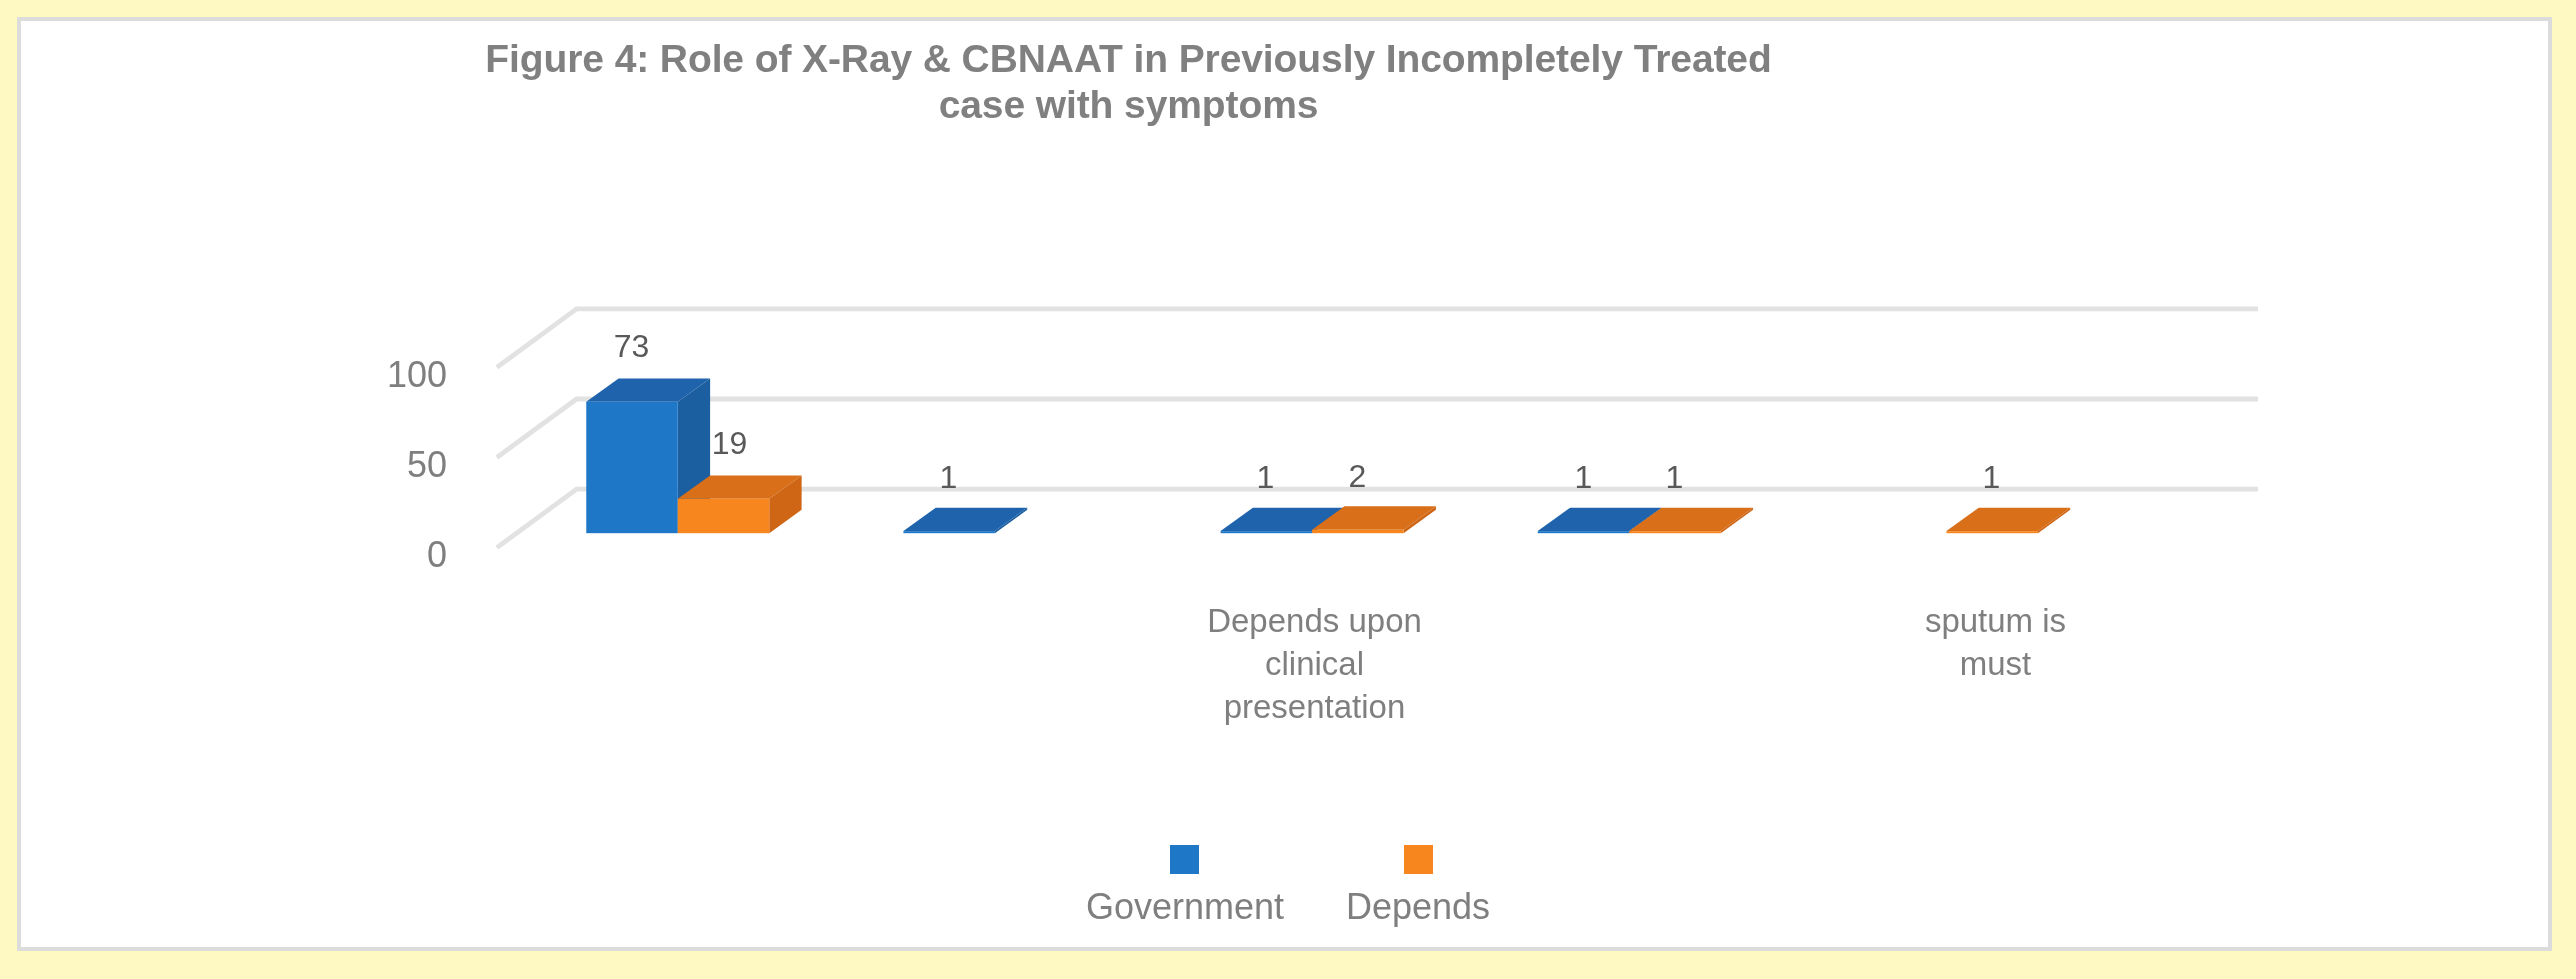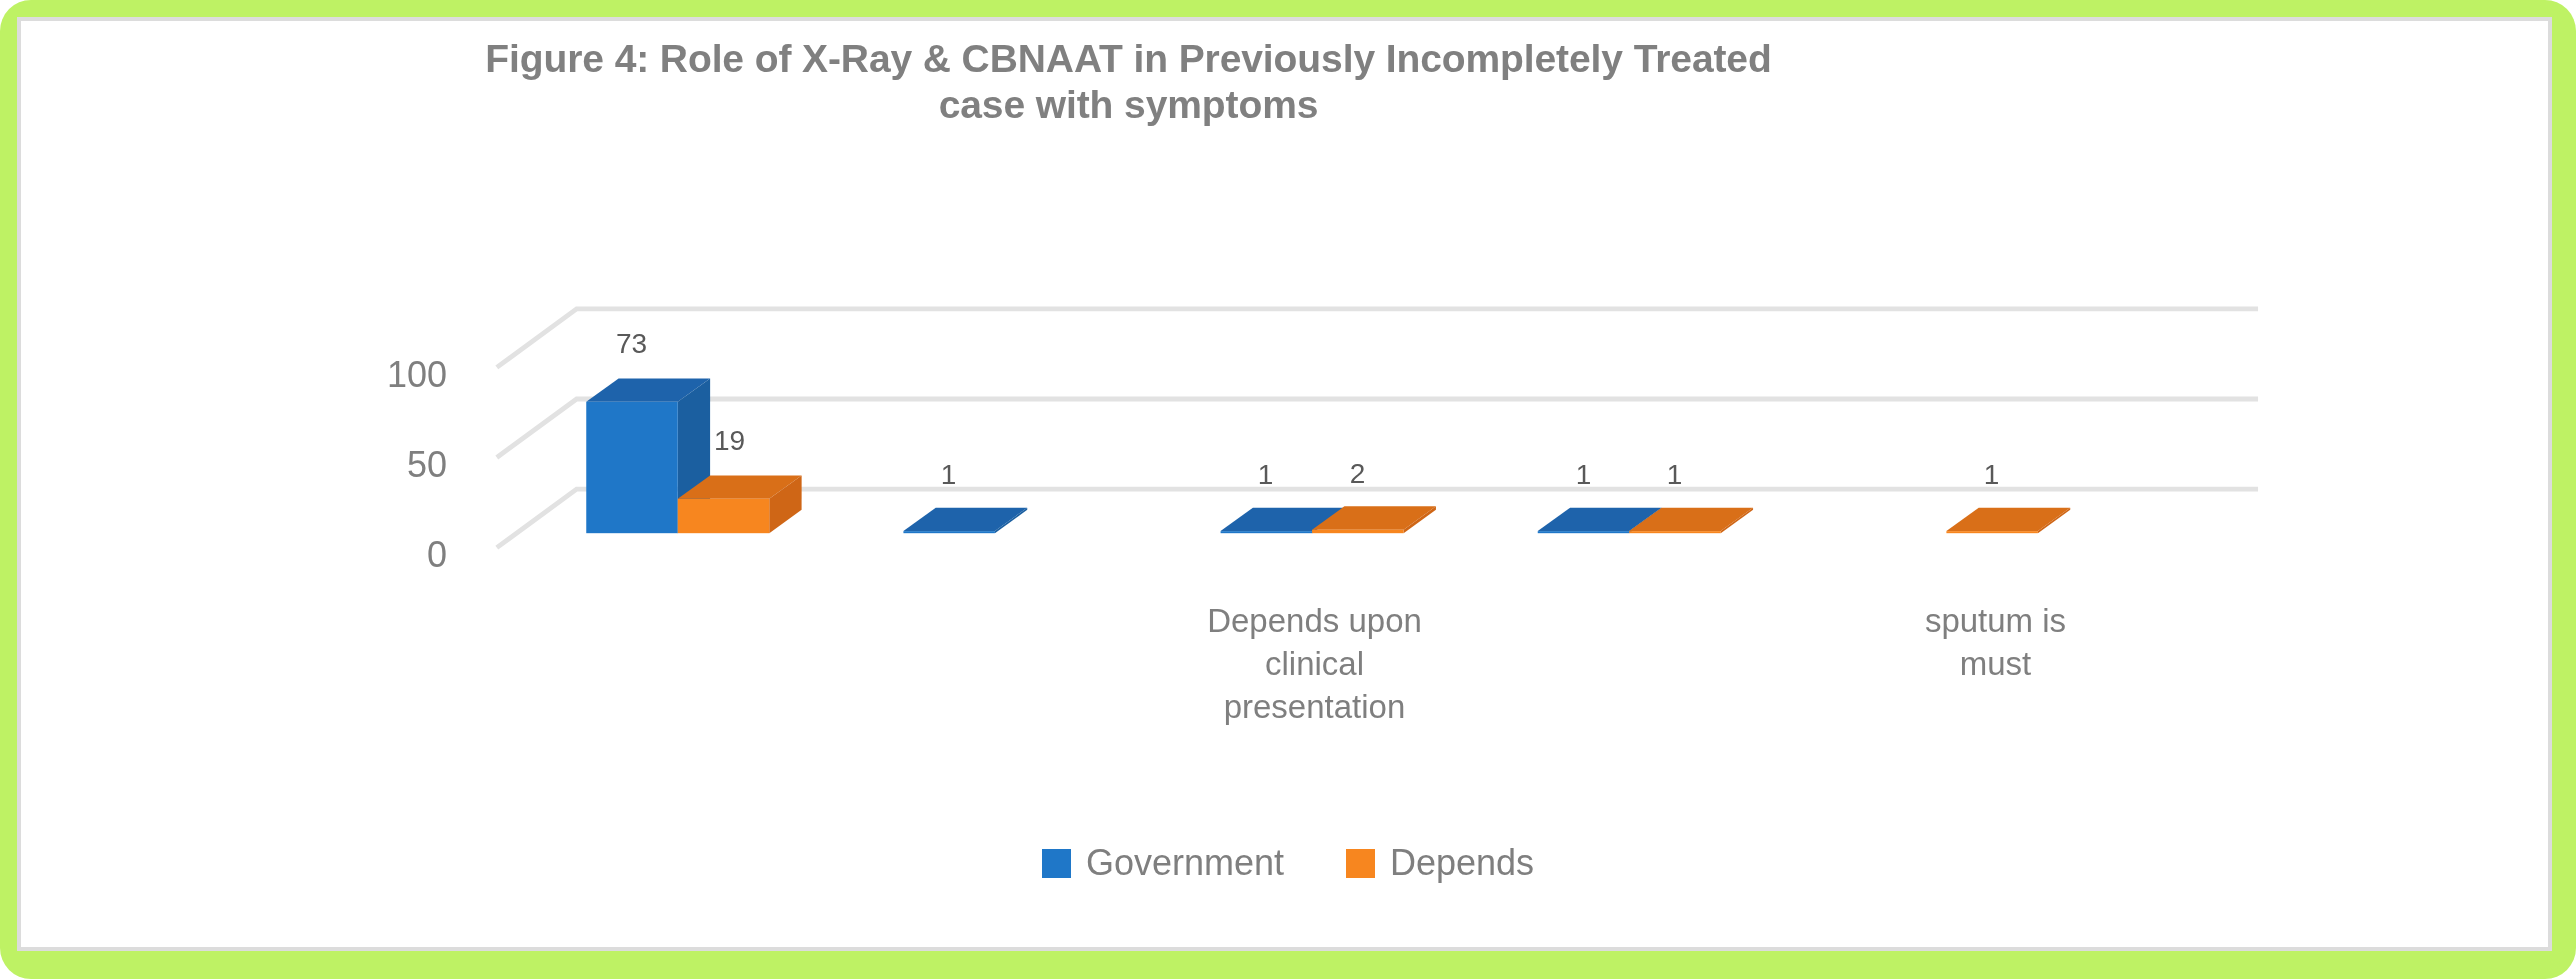--- a/index.html
+++ b/index.html
@@ -7,23 +7,22 @@
     padding: 0;
     background: #ffffff;
   }
   body {
     font-family: "Liberation Sans", sans-serif;
   }
   #page {
     position: relative;
     width: 2576px;
     height: 979px;
-    background: #bef264;
+    background: #fef9c3;
     overflow: hidden;
-    border-radius: 31px;
   }
   
   #figure-frame {
     position: absolute;
     left: 16.5px;
     top: 16.5px;
     width: 2535px;
     height: 934px;
     border: 4.8px solid #dcdcdc;
     box-sizing: border-box;
@@ -65,21 +64,21 @@
     width: 165px;
     text-align: right;
     font-size: 36px;
     color: #7f7f7f;
     line-height: 1;
   }
 
   
   .data-label {
     position: absolute;
-    font-size: 28px;
+    font-size: 32px;
     color: #595959;
     line-height: 1;
     text-align: center;
     white-space: nowrap;
   }
 
   
   .cat-label {
     position: absolute;
     font-size: 33px;
@@ -96,20 +95,21 @@
     width: 2576px;
     display: flex;
     justify-content: center;
     align-items: center;
     gap: 62px;
   }
   .legend-item {
     display: flex;
     align-items: center;
     gap: 15px;
+    flex-direction: column;
   }
   .legend-swatch {
     width: 29px;
     height: 29px;
     display: block;
   }
   .legend-text {
     font-size: 36px;
     color: #7f7f7f;
     line-height: 1;

